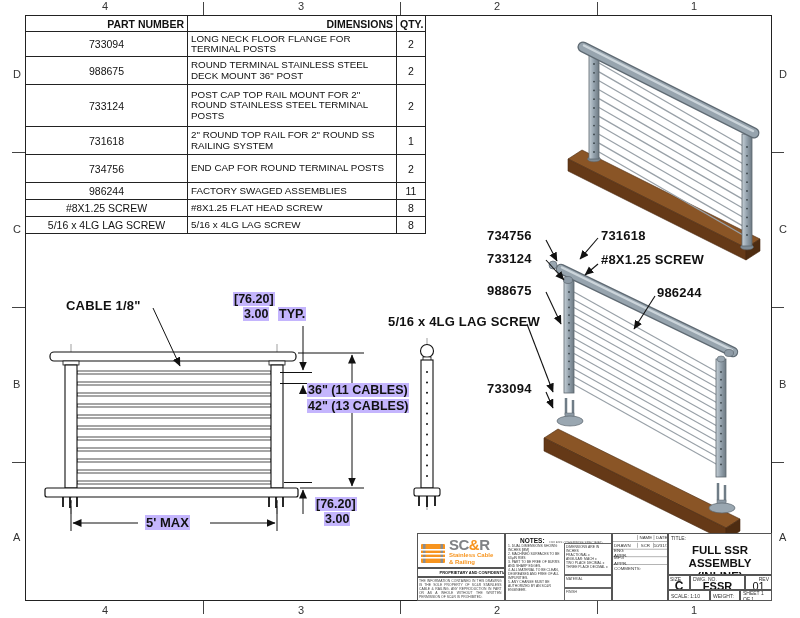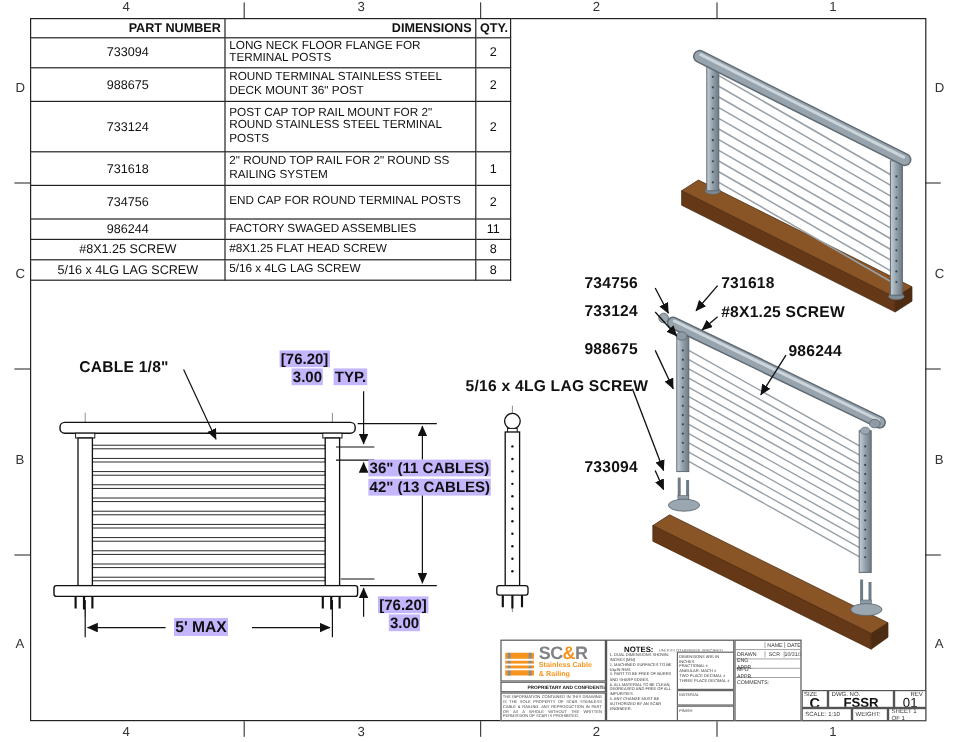--- a/index.html
+++ b/index.html
@@ -443,20 +443,27 @@
             <span class="g1">MFG APPR.</span>
             <span class="g2"></span>
             <span class="g3"></span>
           </div>
         <div class="gr" style="border-bottom:none">
             <span class="g1">COMMENTS:</span>
           </div>
       </div>
     </div>
 
+    <div class="cell" style="left:251px;top:0;width:104px;height:42px">
+      <div class="tinylbl" style="padding:1px 0 0 2px">TITLE:</div>
+      <div style="text-align:center;font-weight:bold;font-size:11.5px;line-height:13px;margin-top:3px">
+        <div>FULL SSR ASSEMBLY</div>
+        <div>(INLINE)</div>
+      </div>
+    </div>
 
     <div class="cell" style="left:251px;top:42px;width:22px;height:15px">
       <div class="tinylbl" style="padding-left:1px">SIZE</div>
       <div style="text-align:center;font-weight:bold;font-size:12px;line-height:8px">C</div>
     </div>
     <div class="cell" style="left:273px;top:42px;width:55px;height:15px">
       <div class="tinylbl" style="padding-left:2px">DWG. NO.</div>
       <div style="text-align:center;font-weight:bold;font-size:11px;line-height:8px">FSSR</div>
     </div>
     <div class="cell" style="left:328px;top:42px;width:27px;height:15px">

